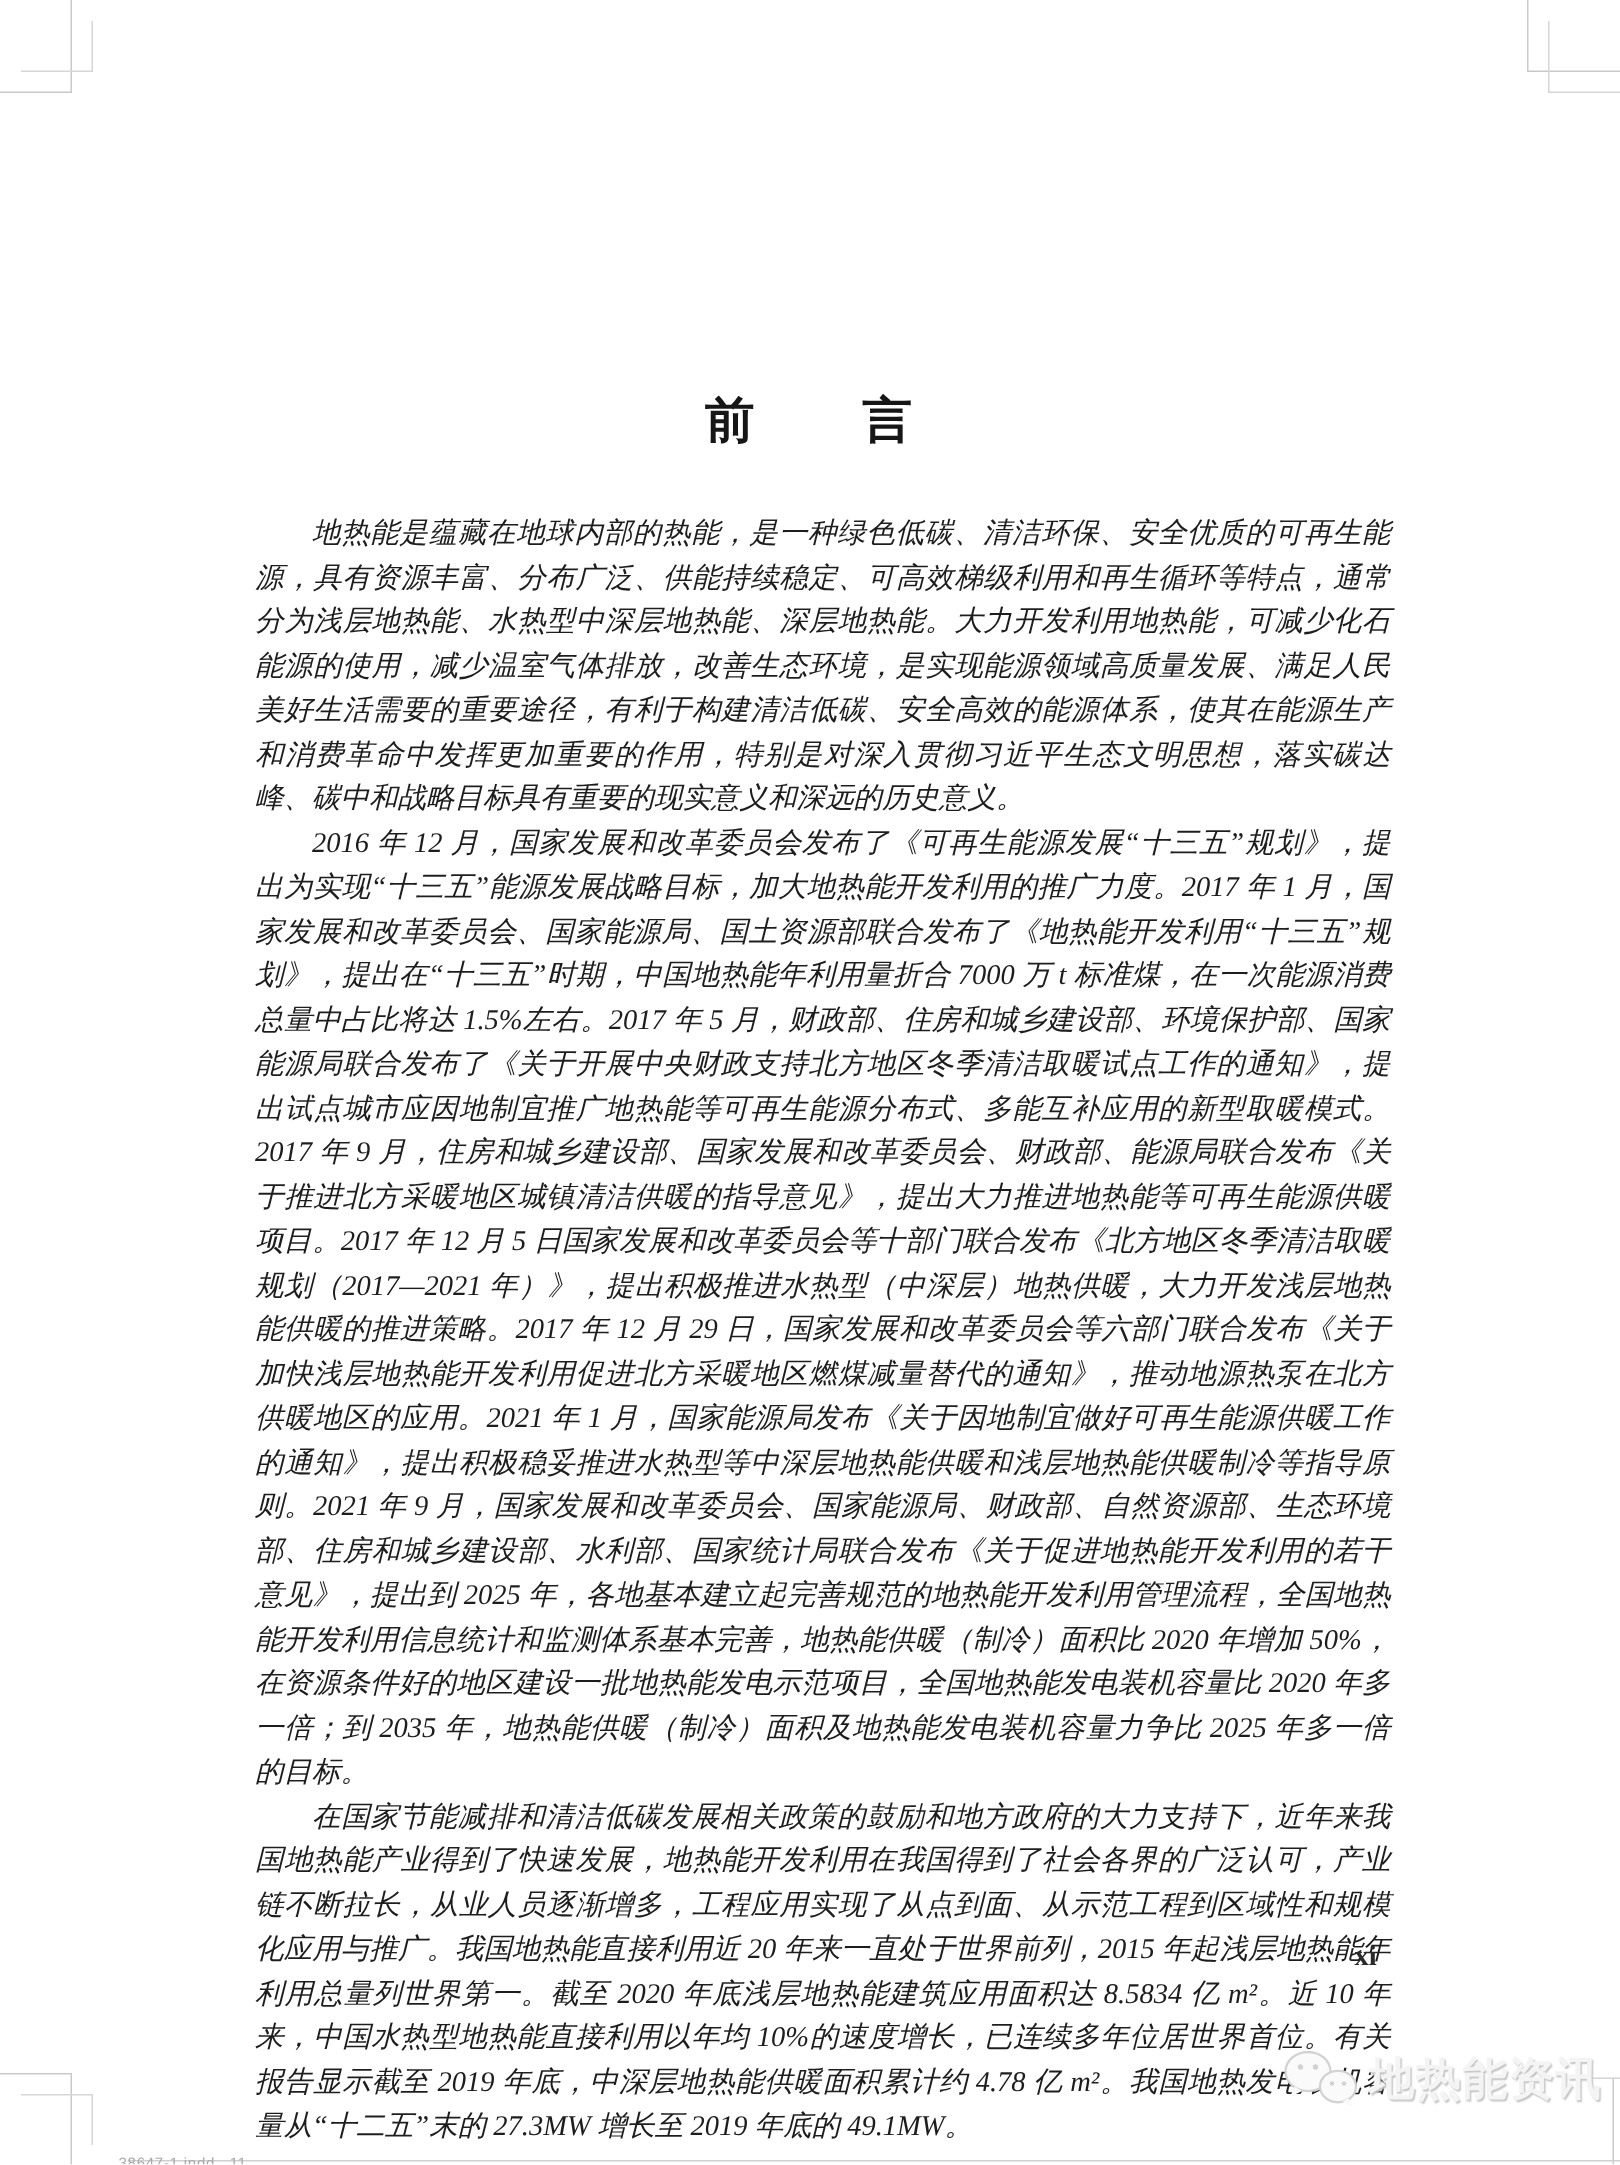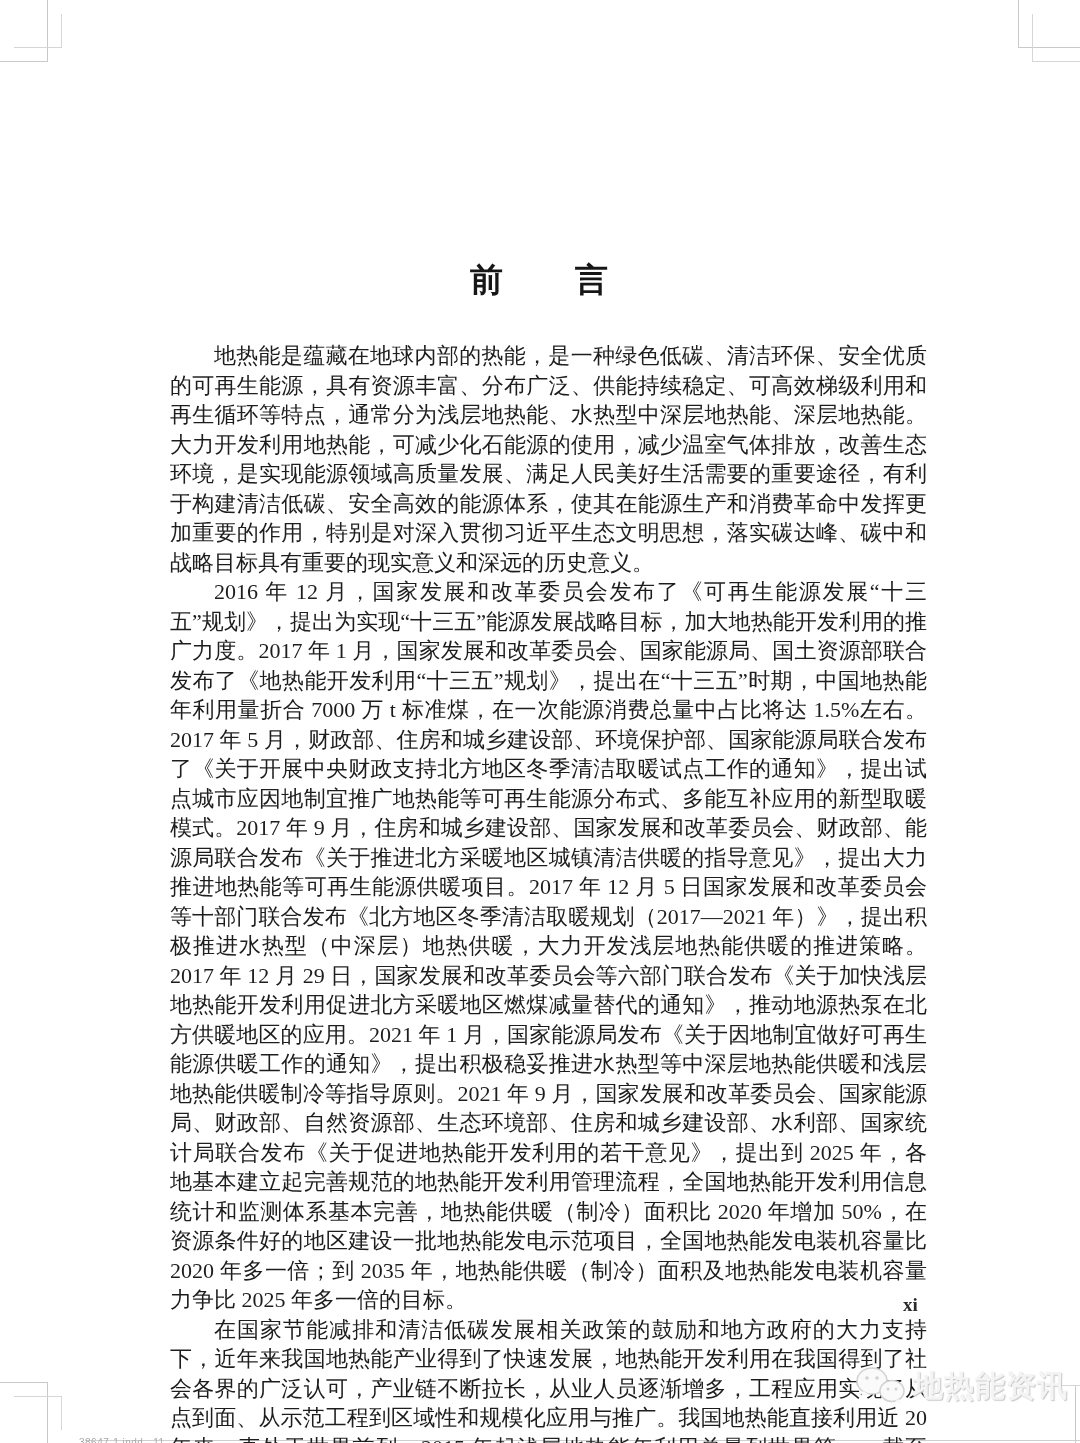--- a/index.html
+++ b/index.html
@@ -52,25 +52,26 @@
   }
 
   
   .body-text {
     position: absolute;
     left: 170px; top: 341px;
     width: 757px;
   }
   .body-text p {
     margin: 0;
-    font-size: 22px;
+    font-size: 19px;
     line-height: 29.5px;
     text-align: justify;
     text-indent: 2em;
     color: #1d1d1d;
+    font-style: italic;
   }
 
   
   .page-number {
     position: absolute;
     left: 903px; top: 1294px;
     font-size: 19px;
     color: #2a2a2a;
     font-weight: bold;
   }

